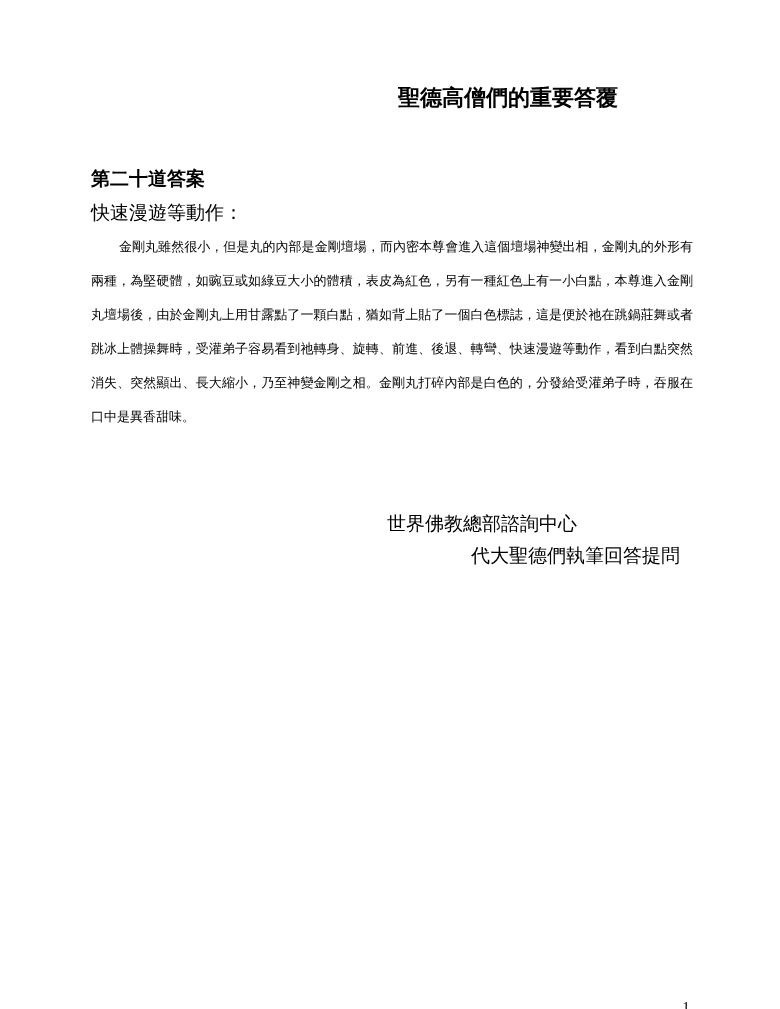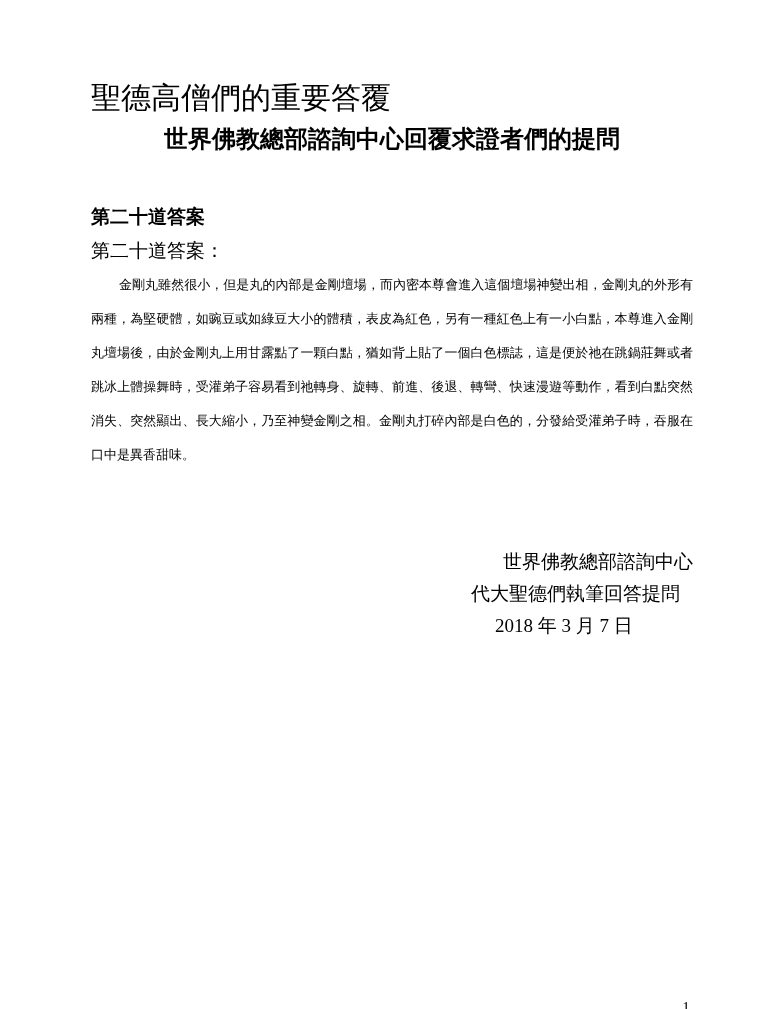--- a/index.html
+++ b/index.html
@@ -15,24 +15,24 @@
   .page {
     position: relative;
     width: 780px;
     height: 1009px;
     background: #ffffff;
   }
   .content {
     padding: 0 87px 0 91px;
   }
   .doc-title {
-    font-size: 30px;
+    font-size: 22px;
     line-height: 40px;
-    font-weight: 400;
-    text-align: left;
+    font-weight: 700;
+    text-align: right;
     padding-right: 75px;
     margin-top: 78px;
     white-space: nowrap;
   }
   .doc-subtitle {
     font-size: 24px;
     line-height: 33px;
     font-weight: 700;
     text-align: center;
     margin-top: 5px;
@@ -54,51 +54,49 @@
     text-align: justify;
     text-justify: inter-ideograph;
     text-indent: 2.15em;
     word-break: break-all;
   }
   .signature {
     margin-top: 74px;
     font-size: 19px;
     line-height: 32px;
   }
-  .sig-org    { margin-left: 296px; white-space: nowrap; text-align: right; }
+  .sig-org    { margin-left: 296px; white-space: nowrap; }
   .sig-byline { margin-left: 367px; white-space: nowrap; text-align: center; }
   .sig-date   { margin-left: 404px; white-space: nowrap; }
   .page-number {
     position: absolute;
     top: 918px;
     left: 668px;
     width: 36px;
     text-align: center;
     font-size: 15px;
     line-height: 22px;
   }
 </style>
 </head>
 <body>
 
 <div class="page">
   <div class="content">
 
     <h1 class="doc-title">聖德高僧們的重要答覆</h1>
 
-    <h2 class="doc-subtitle">世界佛教總部諮詢中心回覆求證者們的提問</h2>
 
     <p class="date-heading">第二十道答案</p>
 
-    <p class="answer-label">第二十道答案：</p>
+    <p class="answer-label">快速漫遊等動作：</p>
 
     <p class="answer-paragraph">金剛丸雖然很小，但是丸的內部是金剛壇場，而內密本尊會進入這個壇場神變出相，金剛丸的外形有兩種，為堅硬體，如豌豆或如綠豆大小的體積，表皮為紅色，另有一種紅色上有一小白點，本尊進入金剛丸壇場後，由於金剛丸上用甘露點了一顆白點，猶如背上貼了一個白色標誌，這是便於祂在跳鍋莊舞或者跳冰上體操舞時，受灌弟子容易看到祂轉身、旋轉、前進、後退、轉彎、快速漫遊等動作，看到白點突然消失、突然顯出、長大縮小，乃至神變金剛之相。金剛丸打碎內部是白色的，分發給受灌弟子時，吞服在口中是異香甜味。</p>
 
     <div class="signature">
       <p class="sig-org">世界佛教總部諮詢中心</p>
       <p class="sig-byline">代大聖德們執筆回答提問</p>
-      <p class="sig-date">2018 年 3 月 7 日</p>
     </div>
 
   </div>
 
   <div class="page-number">1</div>
 </div>
 
 </body></html>

